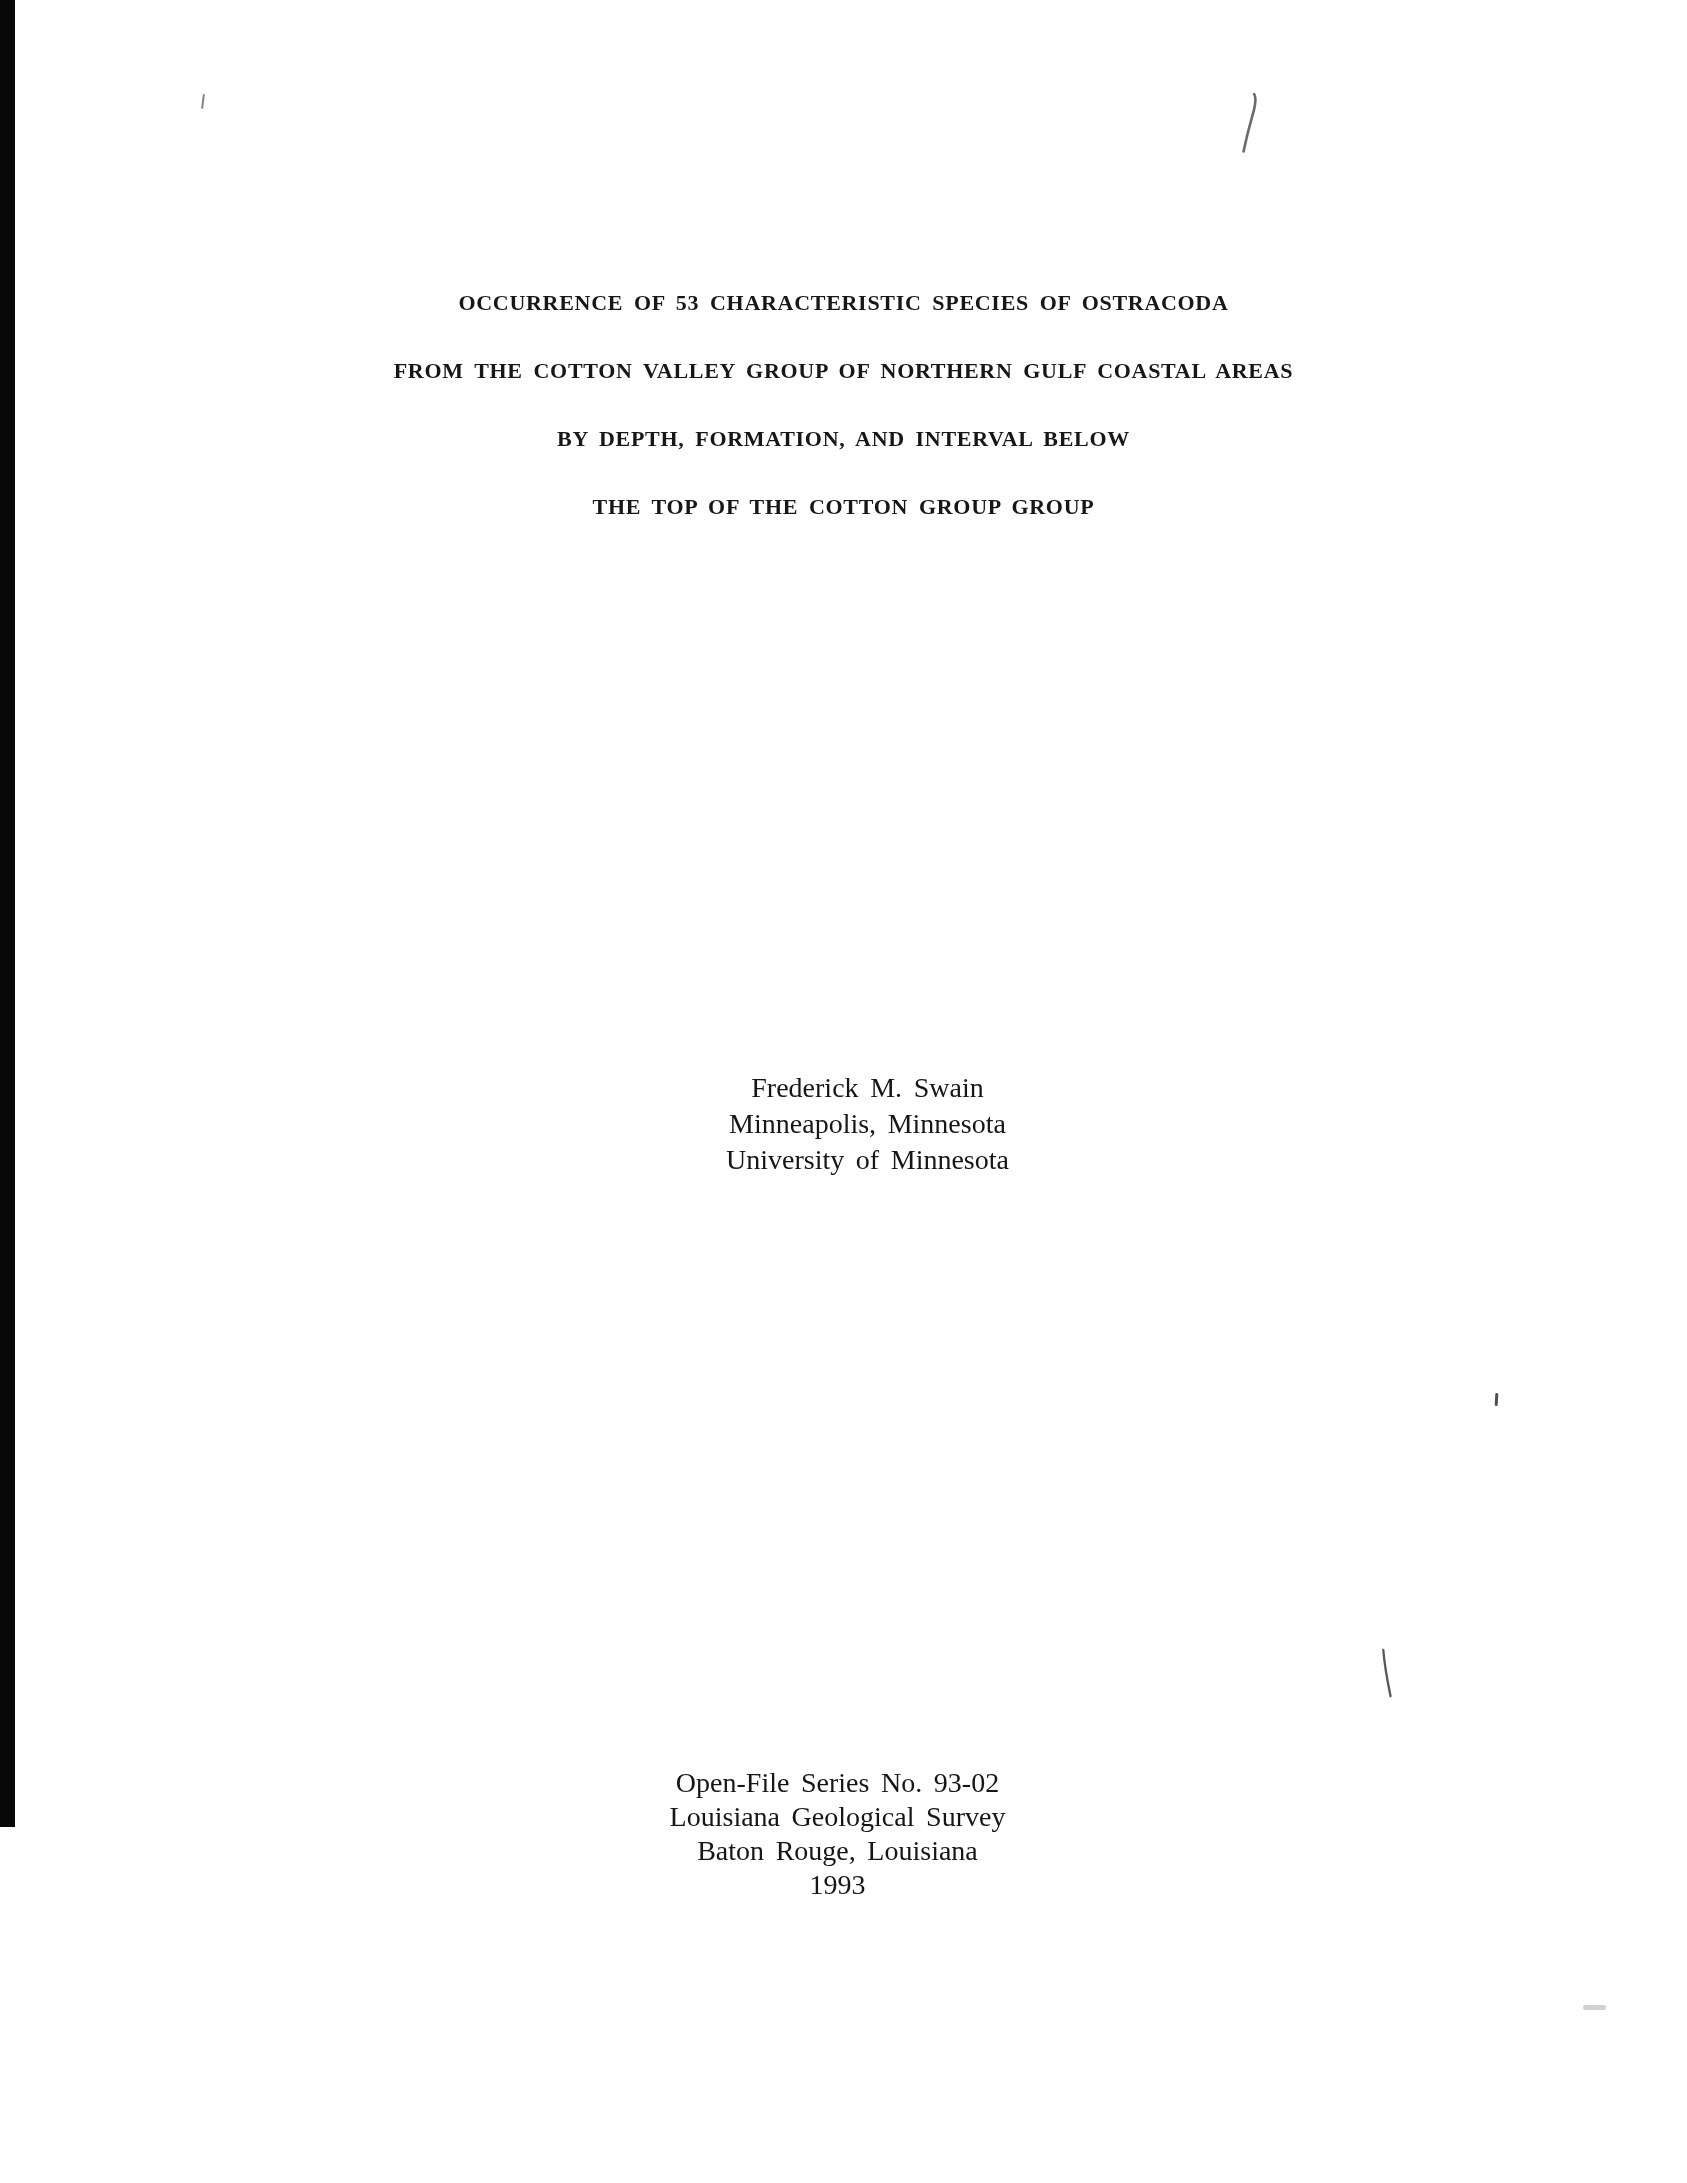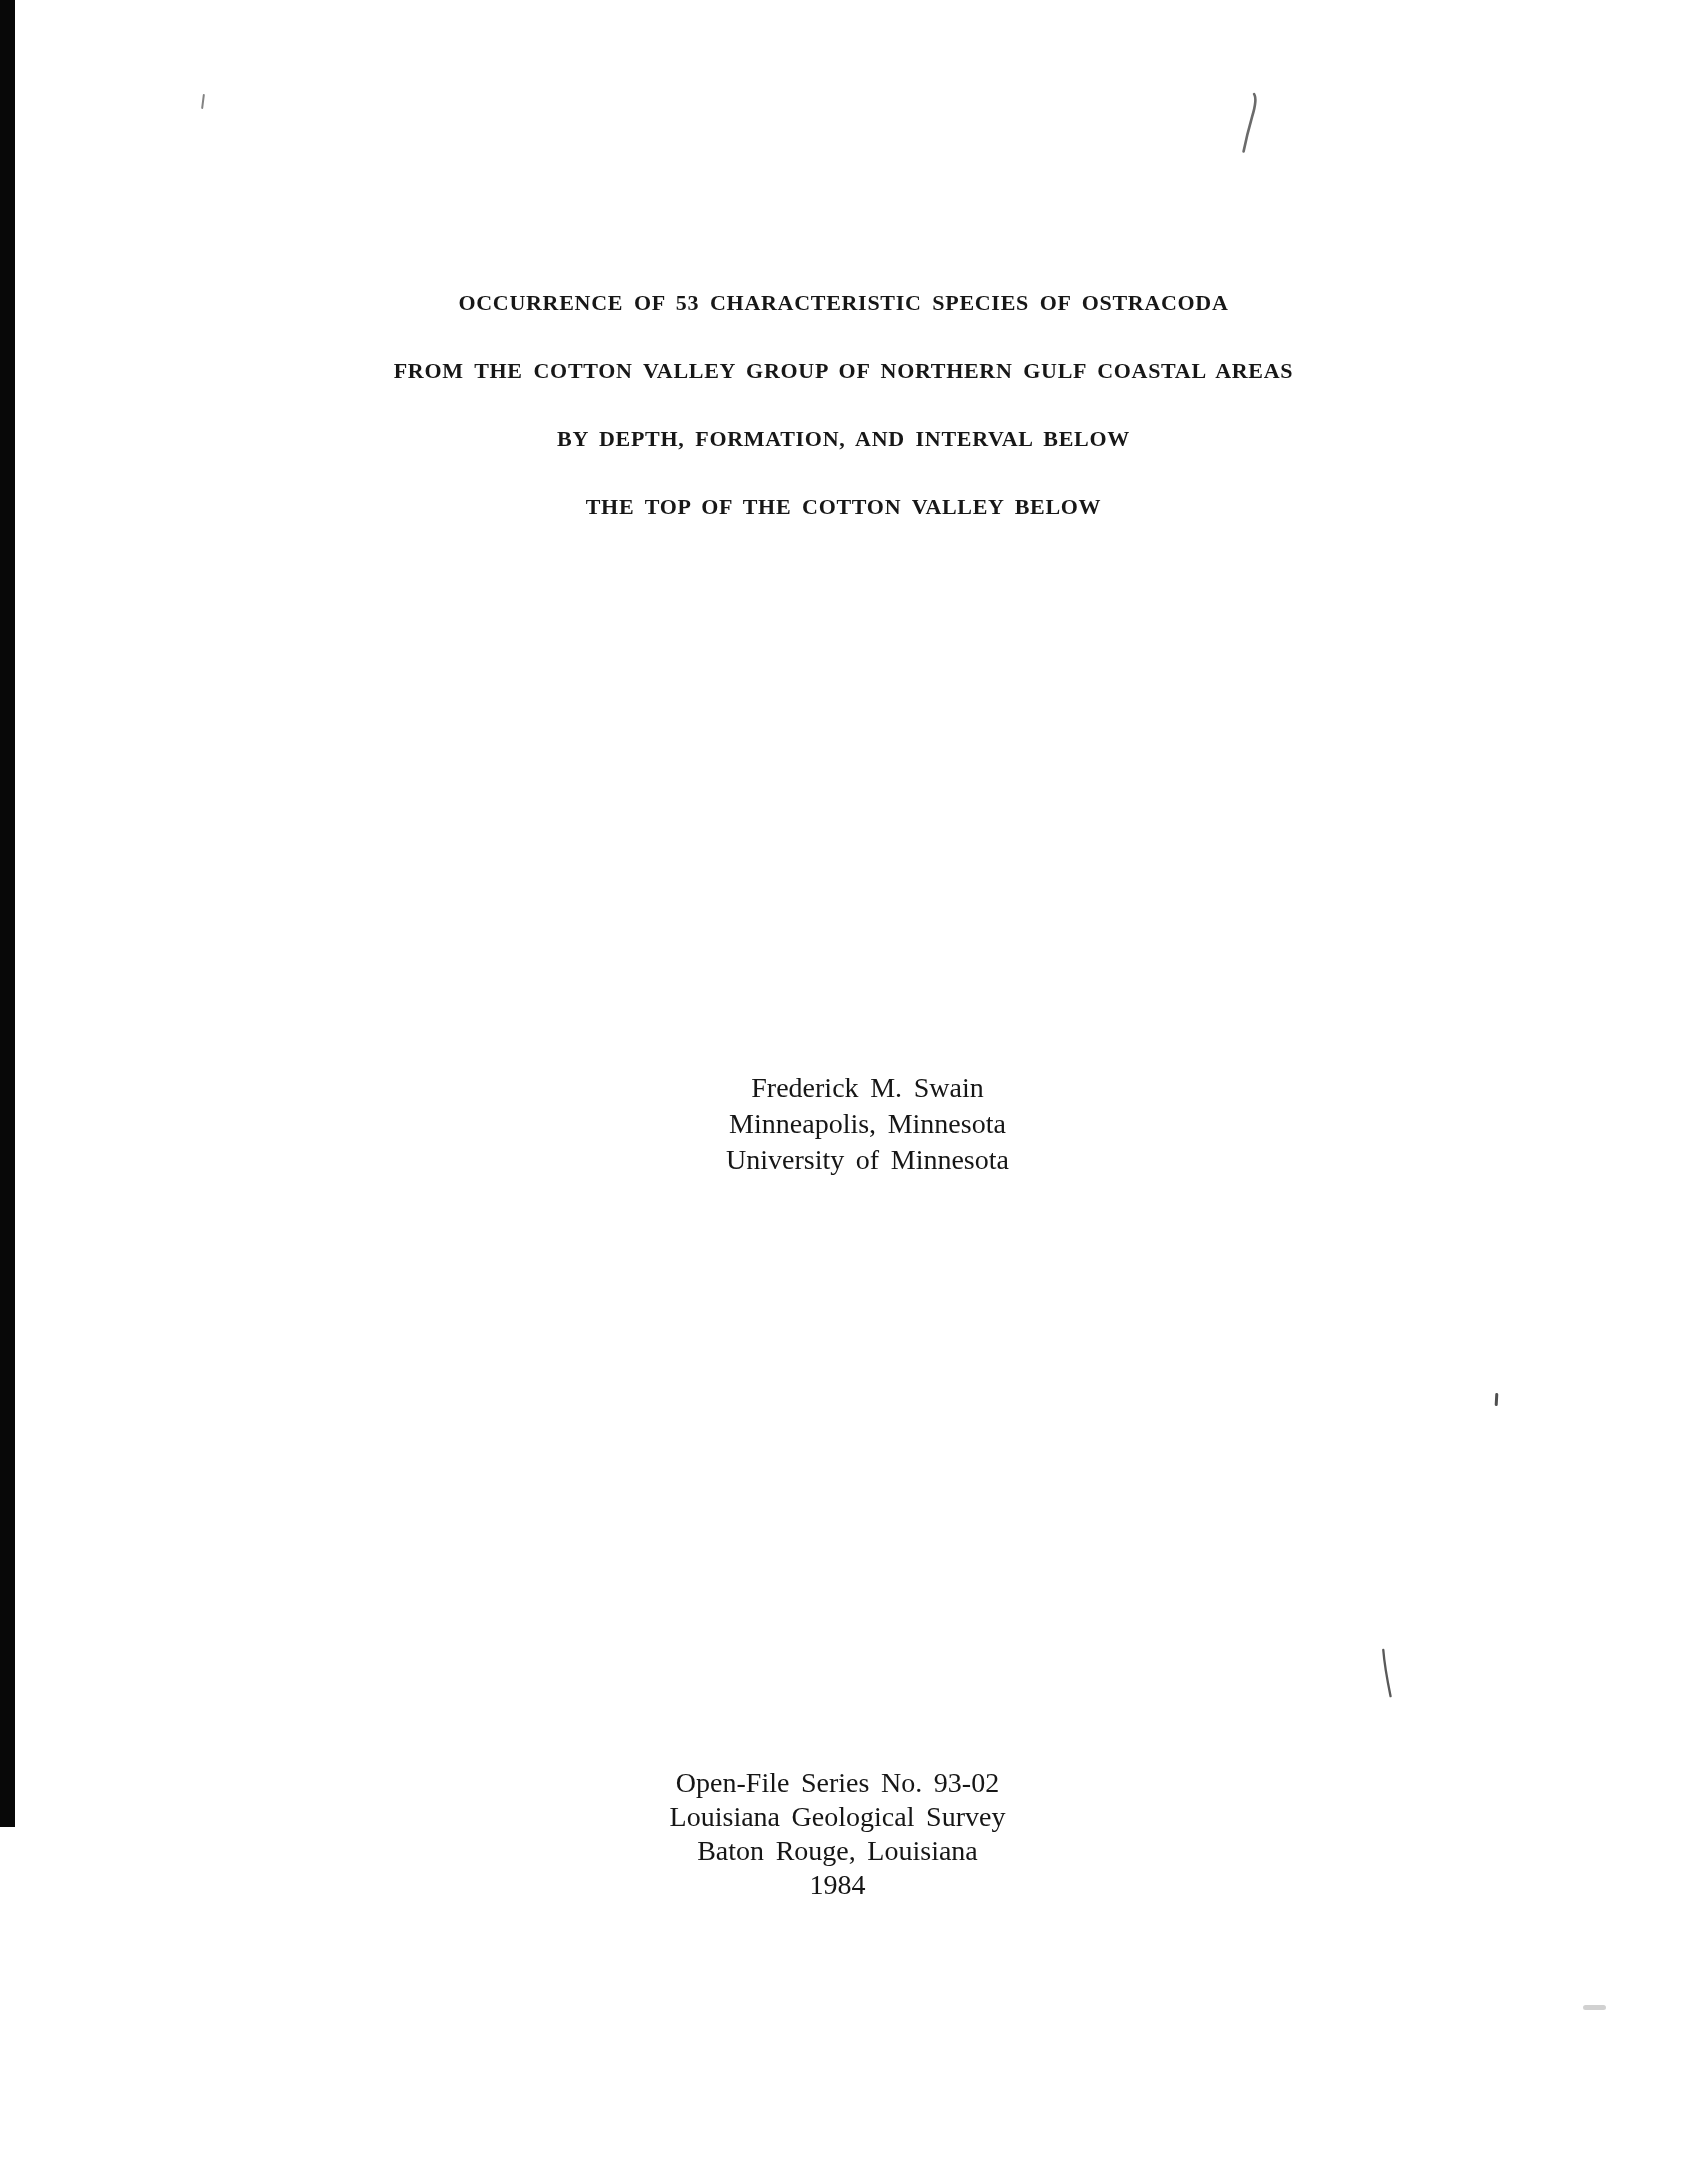--- a/index.html
+++ b/index.html
@@ -121,38 +121,38 @@
   <div class="mark mark-apostrophe"></div>
 
   <svg class="mark mark-slash" viewBox="0 0 44 98">
     <path d="M29,6 Q34,14 26,40 Q18,68 13,93" fill="none" stroke="#515151" stroke-width="4" stroke-linecap="round" opacity="0.85"></path>
   </svg>
 
   <div class="title-block">
     <div>OCCURRENCE OF 53 CHARACTERISTIC SPECIES OF OSTRACODA</div>
     <div>FROM THE COTTON VALLEY GROUP OF NORTHERN GULF COASTAL AREAS</div>
     <div>BY DEPTH, FORMATION, AND INTERVAL BELOW</div>
-    <div>THE TOP OF THE COTTON VALLEY BELOW</div>
+    <div>THE TOP OF THE COTTON GROUP GROUP</div>
   </div>
 
   <div class="author-block">
     <div>Frederick M. Swain</div>
     <div>Minneapolis, Minnesota</div>
     <div>University of Minnesota</div>
   </div>
 
   <div class="mark mark-tick"></div>
 
   <svg class="mark mark-backslash" viewBox="0 0 34 78">
     <path d="M11,4 Q13,30 22,74" fill="none" stroke="#3c3c3c" stroke-width="3.5" stroke-linecap="round" opacity="0.85"></path>
   </svg>
 
   <div class="pub-block">
     <div>Open-File Series No. 93-02</div>
     <div>Louisiana Geological Survey</div>
     <div>Baton Rouge, Louisiana</div>
-    <div>1984</div>
+    <div>1993</div>
   </div>
 
   <div class="mark mark-dash"></div>
 
 </div>
 
 
 </body></html>

